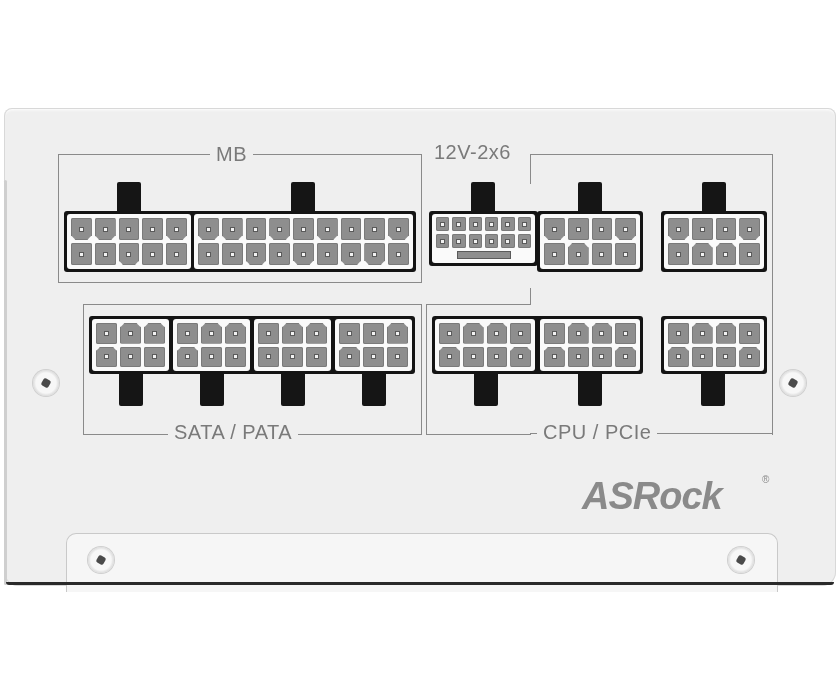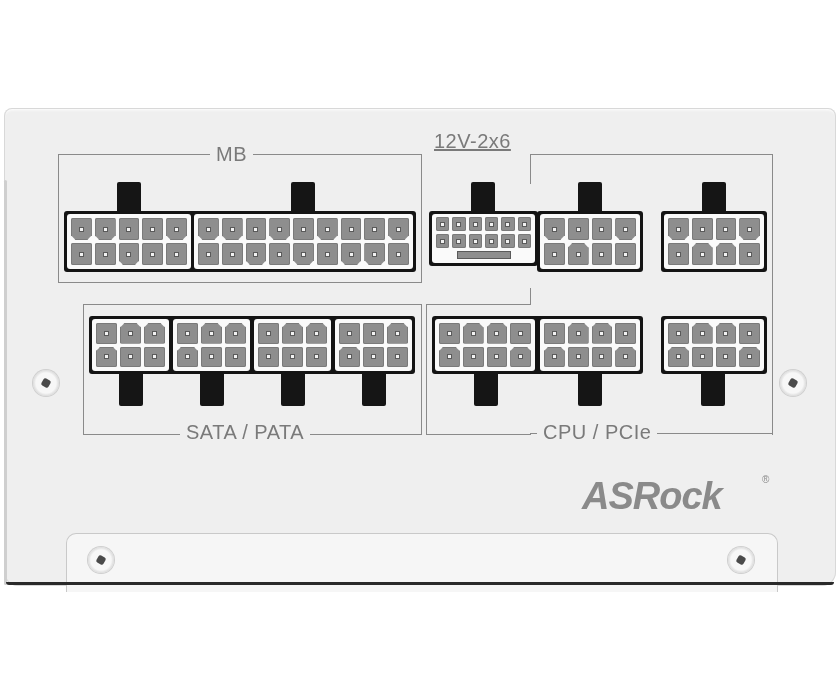--- a/index.html
+++ b/index.html
@@ -32,24 +32,24 @@
 <div class="panel-edge-left"></div>
 <div class="bottom-bracket"></div>
 <div class="panel-edge-bottom"></div>
 
 <div class="group-box" style="left:58px;top:154px;width:362px;height:127px;"></div>
 <div class="label" style="left:210px;top:143px;">MB</div>
 
 <div class="group-box" style="left:530px;top:154px;width:242px;height:280px;border-left:none;border-bottom:none;"></div>
 <div class="group-box" style="left:530px;top:154px;width:0;height:30px;border-top:none;border-right:none;border-bottom:none;"></div>
 <div class="group-box" style="left:530px;top:288px;width:0;height:16px;border-top:none;border-right:none;border-bottom:none;"></div>
-<div class="label" style="left:428px;top:130px;text-decoration:underline;">12V-2x6</div>
+<div class="label" style="left:428px;top:141px;">12V-2x6</div>
 
 <div class="group-box" style="left:83px;top:304px;width:337px;height:129px;"></div>
-<div class="label" style="left:180px;top:421px;">SATA / PATA</div>
+<div class="label" style="left:168px;top:421px;">SATA / PATA</div>
 
 <div class="group-box" style="left:426px;top:304px;width:104px;height:129px;border-right:none;"></div>
 <div class="group-box" style="left:530px;top:433px;width:242px;height:0;border-top:none;border-left:none;border-right:none;"></div>
 <div class="label" style="left:537px;top:421px;">CPU / PCIe</div>
 
 <div class="latch" style="left:117px;top:182px;width:24px;height:30px;"></div>
 <div class="latch" style="left:291px;top:182px;width:24px;height:30px;"></div>
 <div class="conn" style="left:64px;top:211px;width:352px;height:61px;"></div>
 <div class="housing" style="left:67px;top:214px;width:124px;height:55px;grid-template-columns:repeat(5,1fr);grid-template-rows:repeat(2,1fr);">
   <div class="pin chamfer-bot"></div>

